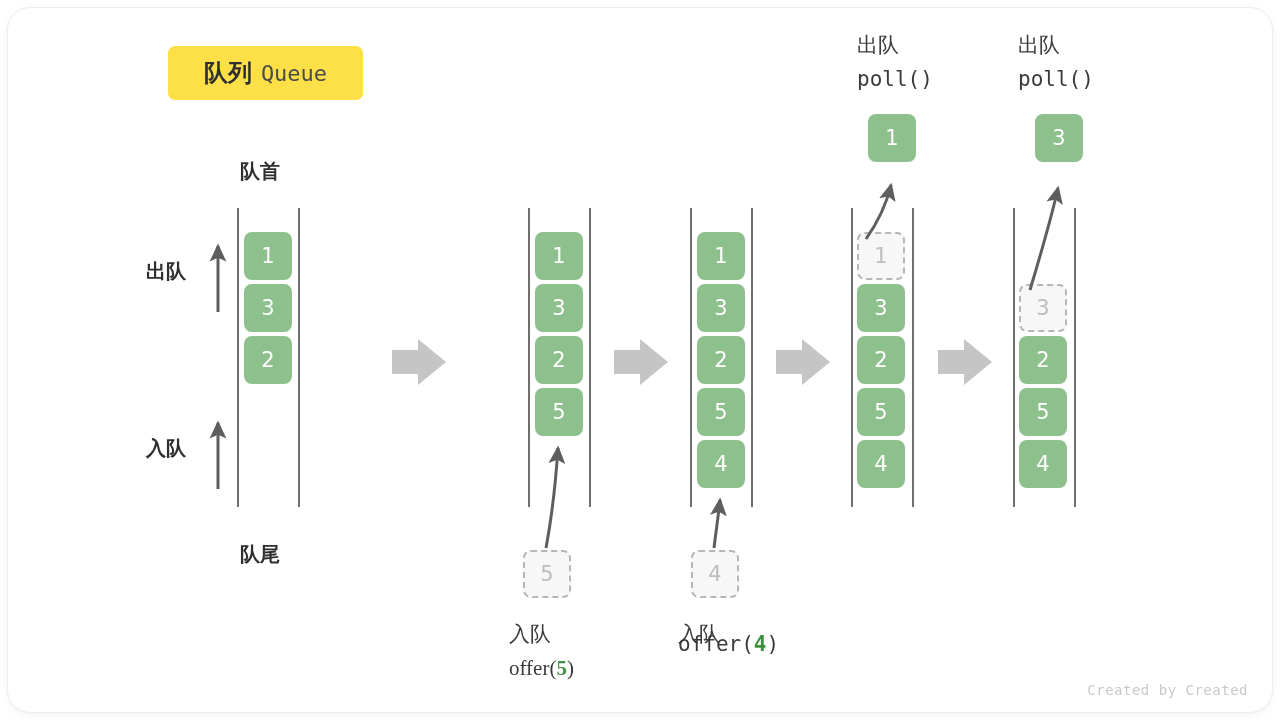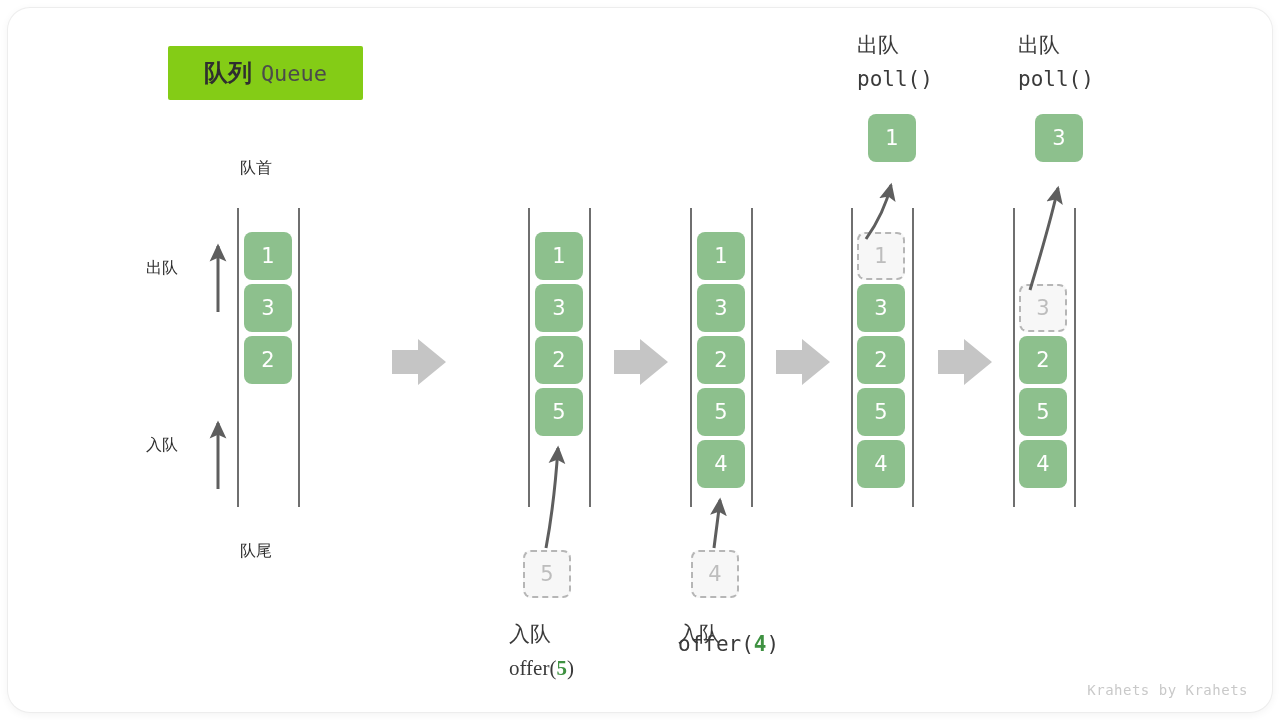--- a/index.html
+++ b/index.html
@@ -28,44 +28,44 @@
   }
 
   .abs { position: absolute; }
 
   
   #title-chip {
     left: 168px;
     top: 46px;
     width: 195px;
     height: 54px;
-    background: #84cc16;
-    border-radius: 2px;
+    background: #fde047;
+    border-radius: 7px;
     display: flex;
     align-items: center;
     justify-content: center;
     gap: 9px;
   }
   #title-chip .cn {
     font-size: 24px;
     font-weight: bold;
     color: #2f2f2f;
     font-family: "DejaVu Sans", "Liberation Sans", sans-serif;
   }
   #title-chip .en {
     font-size: 22px;
     color: #4b4b4b;
     font-family: "DejaVu Sans Mono", "Liberation Mono", monospace;
   }
 
   
   .cn-bold {
     font-family: "DejaVu Sans", "Liberation Sans", sans-serif;
-    font-weight: normal;
-    font-size: 16px;
+    font-weight: bold;
+    font-size: 20px;
     color: #2f2f2f;
     white-space: nowrap;
   }
   .cn-reg {
     font-family: "DejaVu Sans", "Liberation Sans", sans-serif;
     font-size: 21px;
     color: #3a3a3a;
     white-space: nowrap;
   }
   .mono {
@@ -229,14 +229,14 @@
 
     <g>
       <path d="M866,239 C878,222 886,206 891,185" stroke="#5e5e5e" stroke-width="3" fill="none" marker-end="url(#ah)"></path>
     </g>
 
     <g>
       <path d="M1030,290 C1042,250 1052,215 1058,188" stroke="#5e5e5e" stroke-width="3" fill="none" marker-end="url(#ah)"></path>
     </g>
   </svg>
 
-  <div class="abs" id="footer">Krahets by Krahets</div>
+  <div class="abs" id="footer">Created by Created</div>
 </div>
 
 </body></html>

